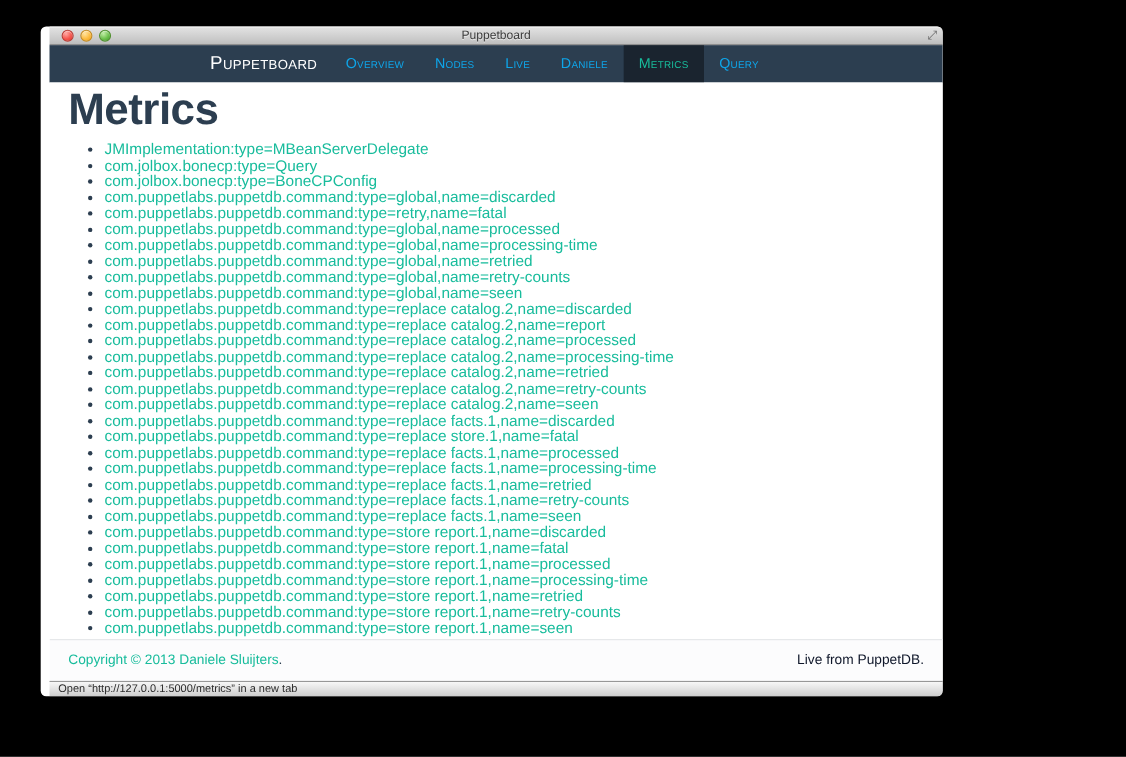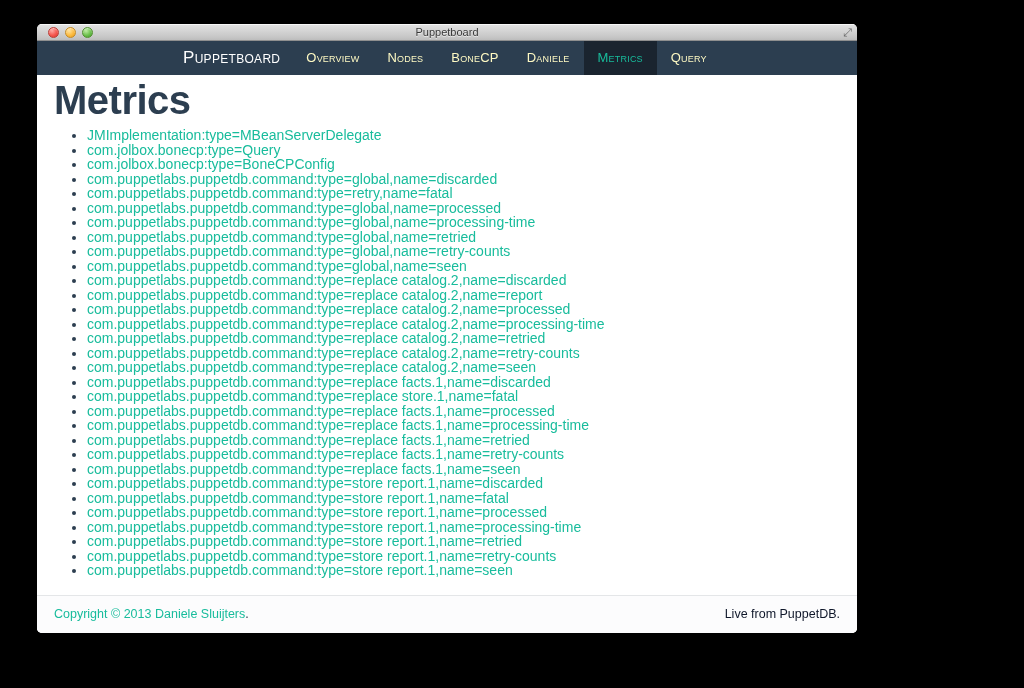--- a/index.html
+++ b/index.html
@@ -13,20 +13,21 @@
   .window {
     position: absolute;
     left: 37px; top: 24px;
     width: 820px; height: 609px;
     border-radius: 5px;
     overflow: hidden;
     background: #fff;
     box-shadow: 0 18px 45px rgba(0,0,0,0.85), 0 0 0 1px rgba(0,0,0,0.55);
     display: flex;
     flex-direction: column;
+    padding-left: 8px;
   }
   
   .titlebar {
     height: 17px;
     flex: 0 0 17px;
     background: linear-gradient(#e4e4e4, #c7c7c7 80%, #bdbdbd);
     border-bottom: 1px solid #8f8f8f;
     box-shadow: inset 0 1px 0 rgba(255,255,255,0.7);
     position: relative;
     display: flex;
@@ -69,21 +70,21 @@
   .brand {
     color: #ffffff;
     font-variant: small-caps;
     font-size: 17px;
     line-height: 34px;
     padding-right: 12px;
     letter-spacing: 0.3px;
     cursor: pointer;
   }
   .nav-link {
-    color: #fef9c3;
+    color: #0ea5e9;
     font-variant: small-caps;
     font-size: 13px;
     line-height: 34px;
     padding: 0 14px;
     letter-spacing: 0.2px;
     cursor: pointer;
   }
   .nav-link.active {
     background: #1a242f;
     color: #18bc9c;
@@ -148,21 +149,21 @@
       <span class="light green"></span>
     </div>
     <div class="win-title">Puppetboard</div>
     <div class="resize-glyph">⤢</div>
   </div>
 
   <nav class="navbar">
     <a class="brand">Puppetboard</a>
     <a class="nav-link">Overview</a>
     <a class="nav-link">Nodes</a>
-    <a class="nav-link">BoneCP</a>
+    <a class="nav-link">Live</a>
     <a class="nav-link">Daniele</a>
     <a class="nav-link active">Metrics</a>
     <a class="nav-link">Query</a>
   </nav>
 
   <div class="app-body">
     <main class="page">
       <h1 class="page-title">Metrics</h1>
       <ul class="metrics">
         <li><a>JMImplementation:type=MBeanServerDelegate</a></li>
@@ -201,14 +202,17 @@
 
     <footer>
       <div class="copyright">
         <span>Copyright © 2013</span>
         <a>Daniele Sluijters</a><span class="dot">.</span>
       </div>
       <div class="live-text">Live from PuppetDB.</div>
     </footer>
   </div>
 
+  <div class="statusbar">
+    <span>Open “http://127.0.0.1:5000/metrics” in a new tab</span>
+  </div>
 
 </div>
 
 </body></html>

